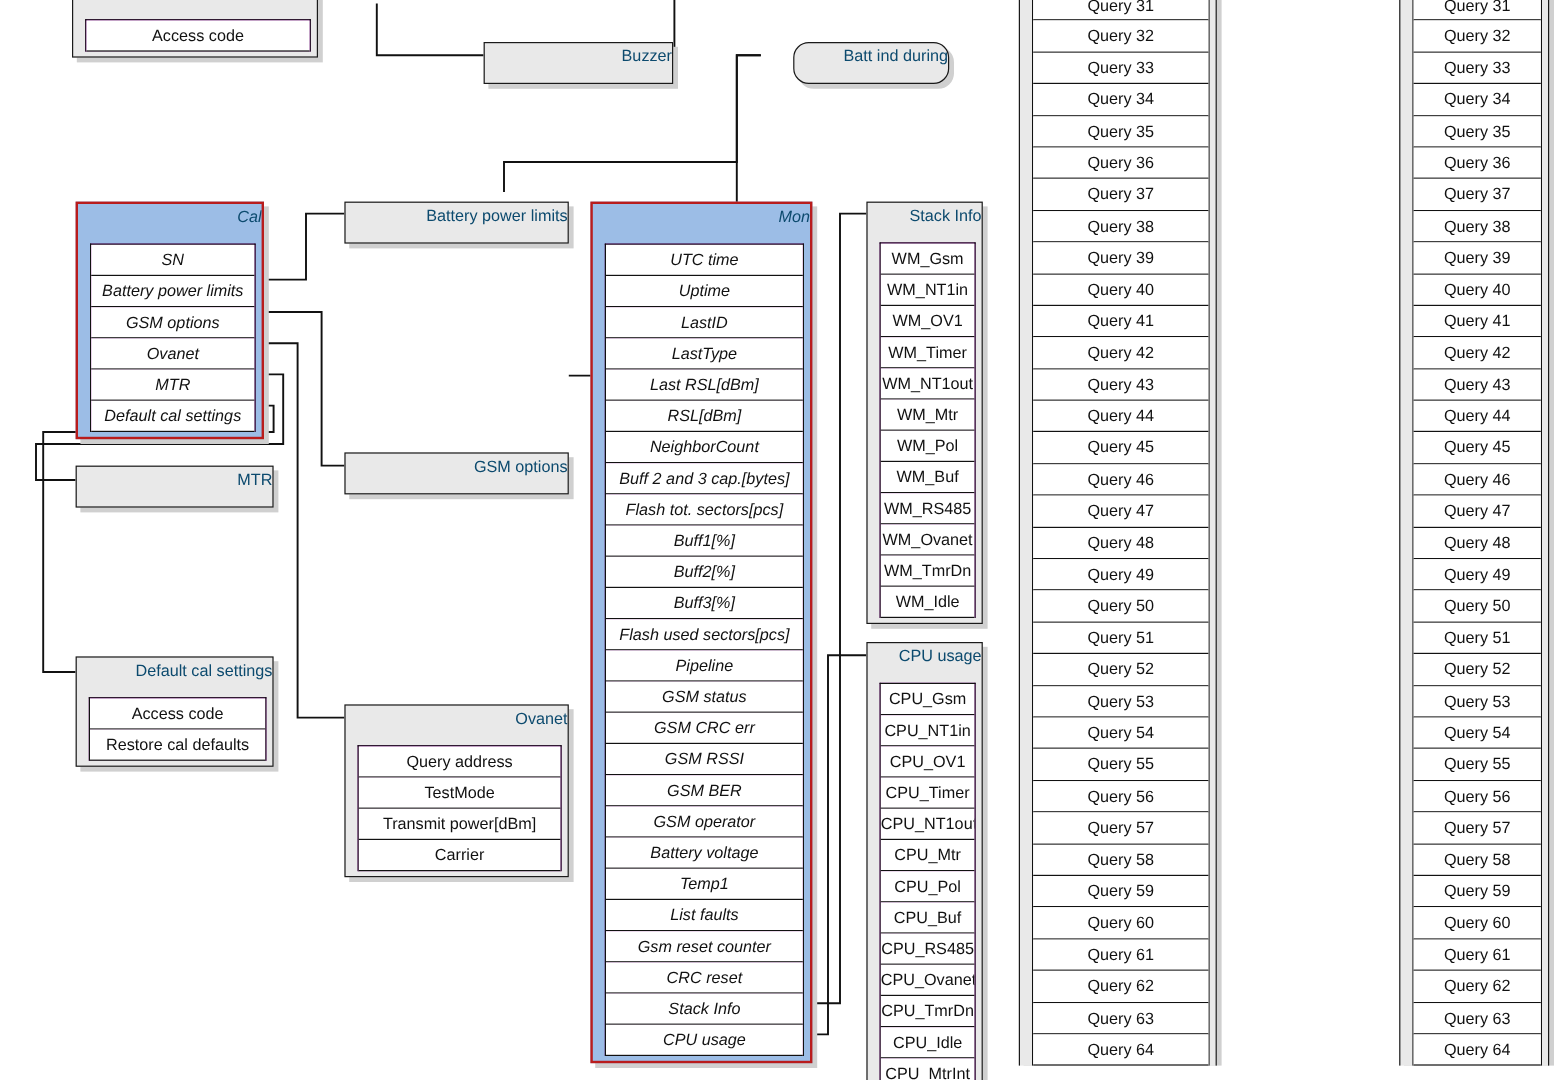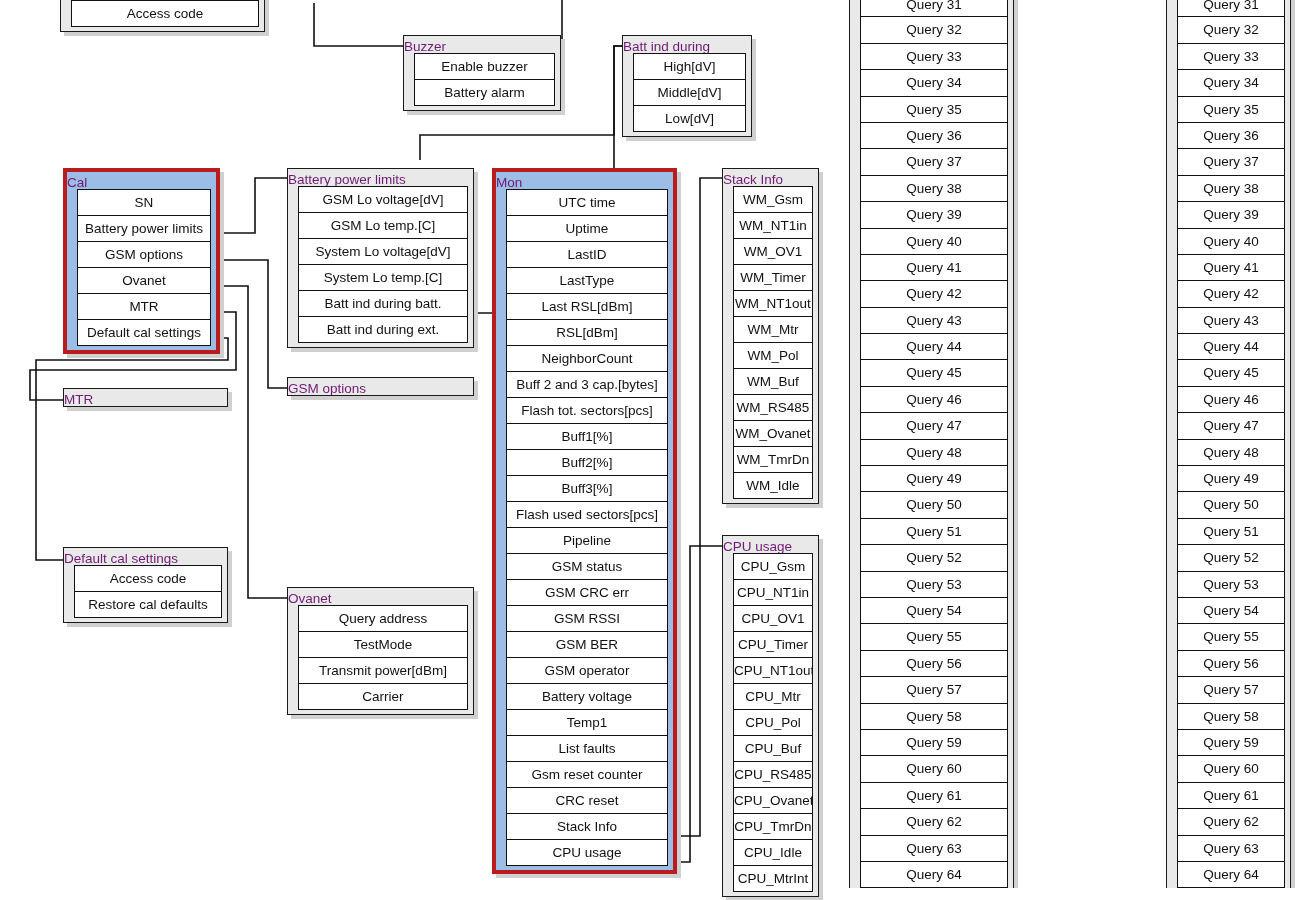--- a/index.html
+++ b/index.html
@@ -24,29 +24,30 @@
   
   .node{
     position:absolute;
     box-sizing:border-box;
     background:#e9e9e9;
     border:1px solid #1a1a1a;
     box-shadow:4px 4px 0 0 #d0d0d0;
   }
   .node.accent{
     background:#9cbde6;
-    border:4px solid #b91c1c;
+    border:2px solid #b91c1c;
+    font-style:italic;
   }
   .node .hdr{
     box-sizing:border-box;
-    height:17px;
+    height:33px;
     line-height:22px;
-    text-align:left;
+    text-align:right;
     font-size:13.5px;
-    color:#701a75;
+    color:#0c4a6e;
     background:transparent;
     white-space:nowrap;
     overflow:hidden;
   }
   .node .rows{
     box-sizing:border-box;
     margin:0 5px 4px 10px;
     border:1px solid #111;
     border-bottom:none;
     background:#a21caf;
@@ -116,54 +117,37 @@
 
   <div id="nodes-layer">
       <div class="node plain" style="left: 60px; top: -18px; width: 205px;">
         <div class="hdr"></div>
         <div class="rows">
           <div class="row">Access code</div>
         </div>
       </div>
       <div class="node plain" style="left: 403px; top: 35px; width: 158px;">
         <div class="hdr">Buzzer</div>
-        <div class="rows">
-          <div class="row">Enable buzzer</div>
-          <div class="row">Battery alarm</div>
-        </div>
-      </div>
-      <div class="node plain" style="left: 622px; top: 35px; width: 130px;">
+      </div>
+      <div class="node plain" style="left: 661px; top: 35px; width: 130px; border-radius: 13px;">
         <div class="hdr">Batt ind during</div>
-        <div class="rows">
-          <div class="row">High[dV]</div>
-          <div class="row">Middle[dV]</div>
-          <div class="row">Low[dV]</div>
-        </div>
       </div>
       <div class="node accent" style="left: 63px; top: 168px; width: 157px;">
         <div class="hdr">Cal</div>
         <div class="rows">
           <div class="row">SN</div>
           <div class="row">Battery power limits</div>
           <div class="row">GSM options</div>
           <div class="row">Ovanet</div>
           <div class="row">MTR</div>
           <div class="row">Default cal settings</div>
         </div>
       </div>
       <div class="node plain" style="left: 287px; top: 168px; width: 187px;">
         <div class="hdr">Battery power limits</div>
-        <div class="rows">
-          <div class="row">GSM Lo voltage[dV]</div>
-          <div class="row">GSM Lo temp.[C]</div>
-          <div class="row">System Lo voltage[dV]</div>
-          <div class="row">System Lo temp.[C]</div>
-          <div class="row">Batt ind during batt.</div>
-          <div class="row">Batt ind during ext.</div>
-        </div>
       </div>
       <div class="node plain" style="left: 287px; top: 377px; width: 187px;">
         <div class="hdr">GSM options</div>
       </div>
       <div class="node plain" style="left: 287px; top: 587px; width: 187px;">
         <div class="hdr">Ovanet</div>
         <div class="rows">
           <div class="row">Query address</div>
           <div class="row">TestMode</div>
           <div class="row">Transmit power[dBm]</div>

